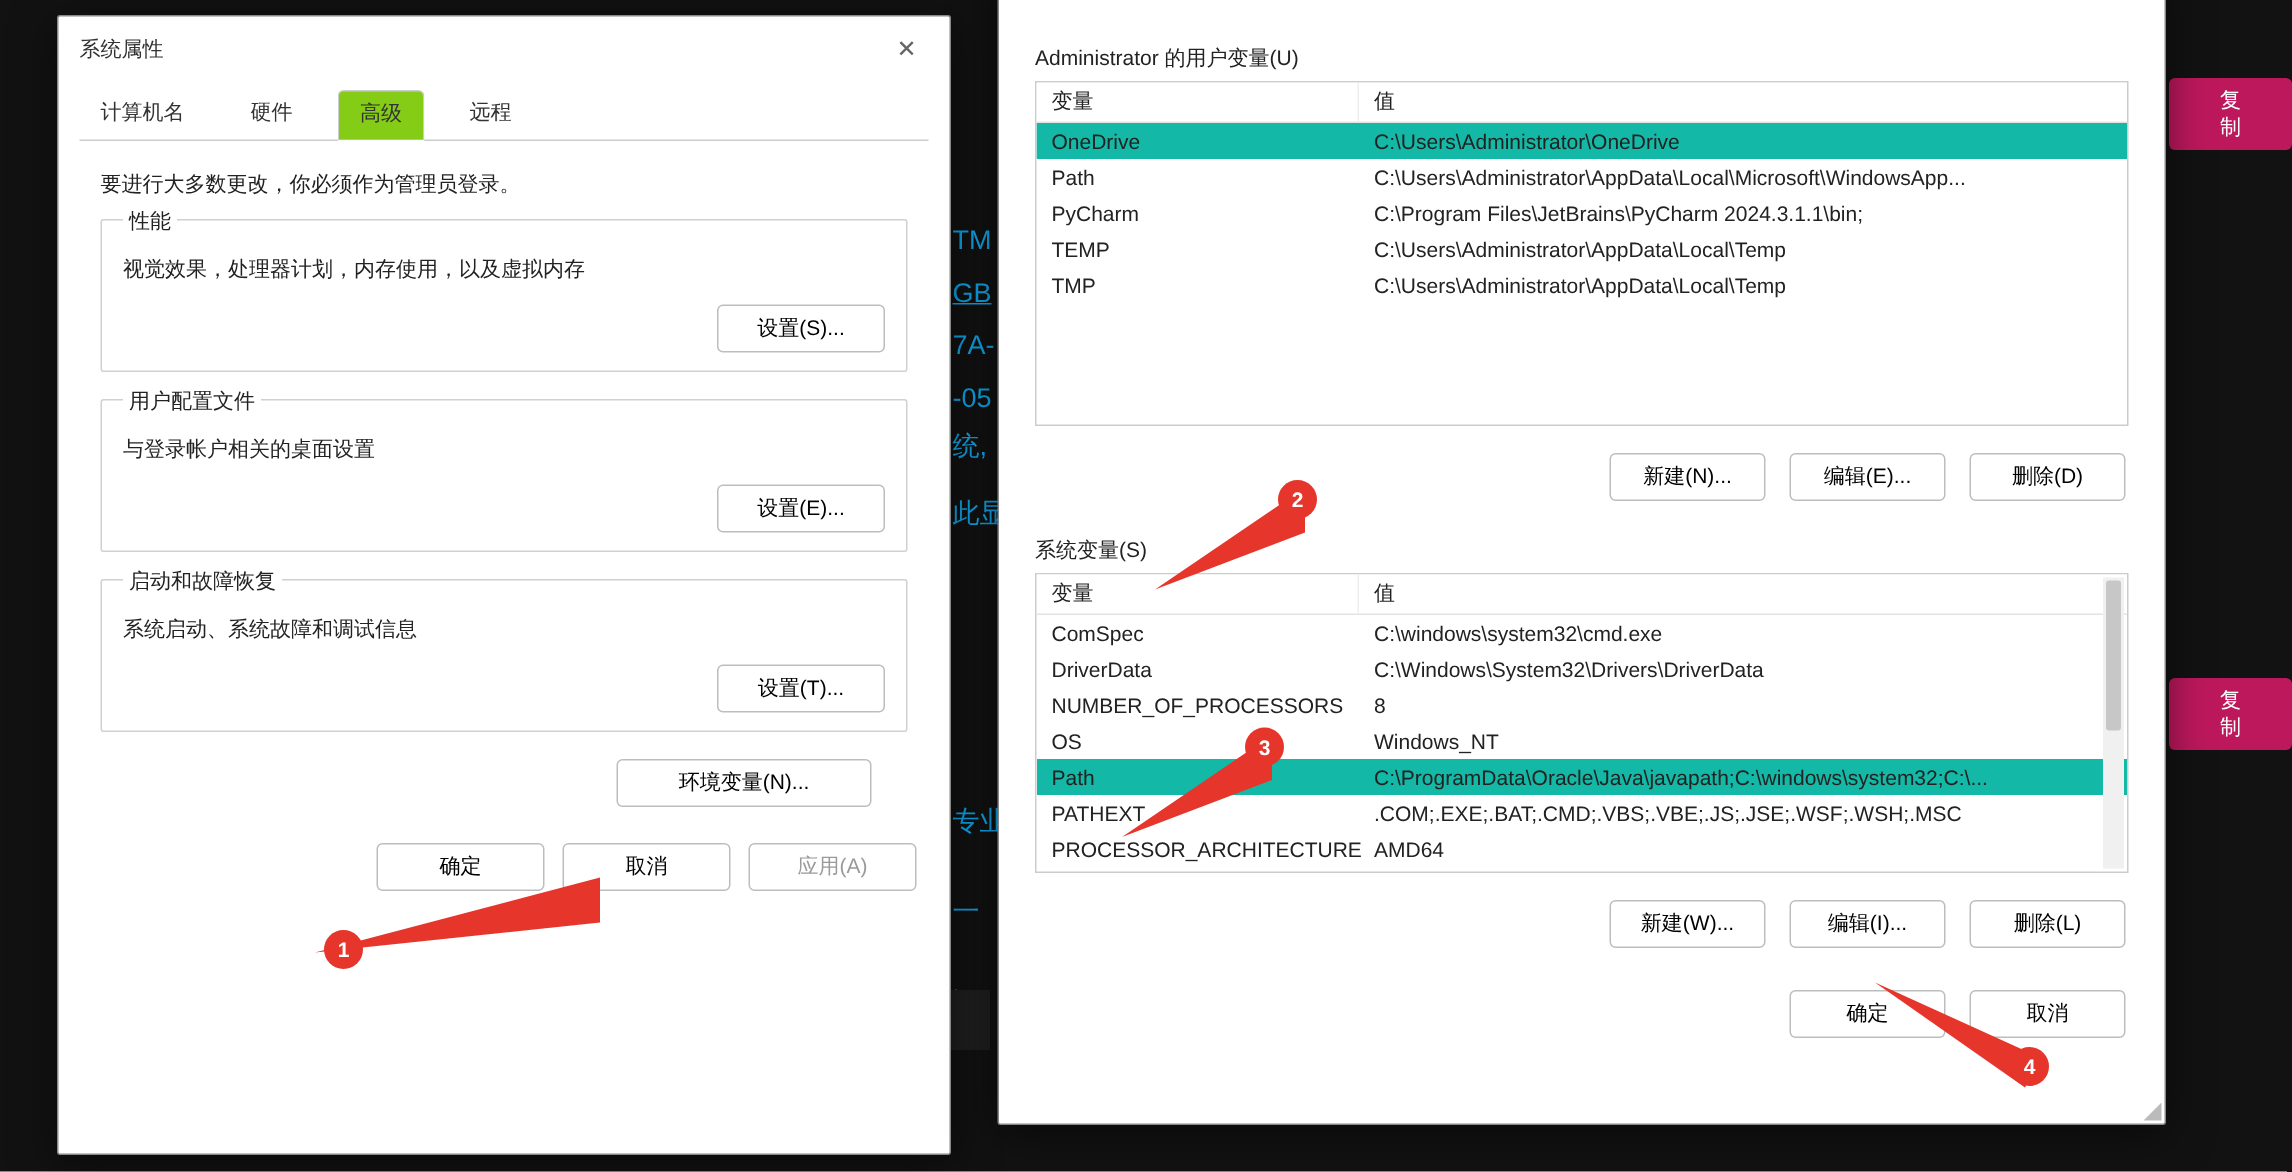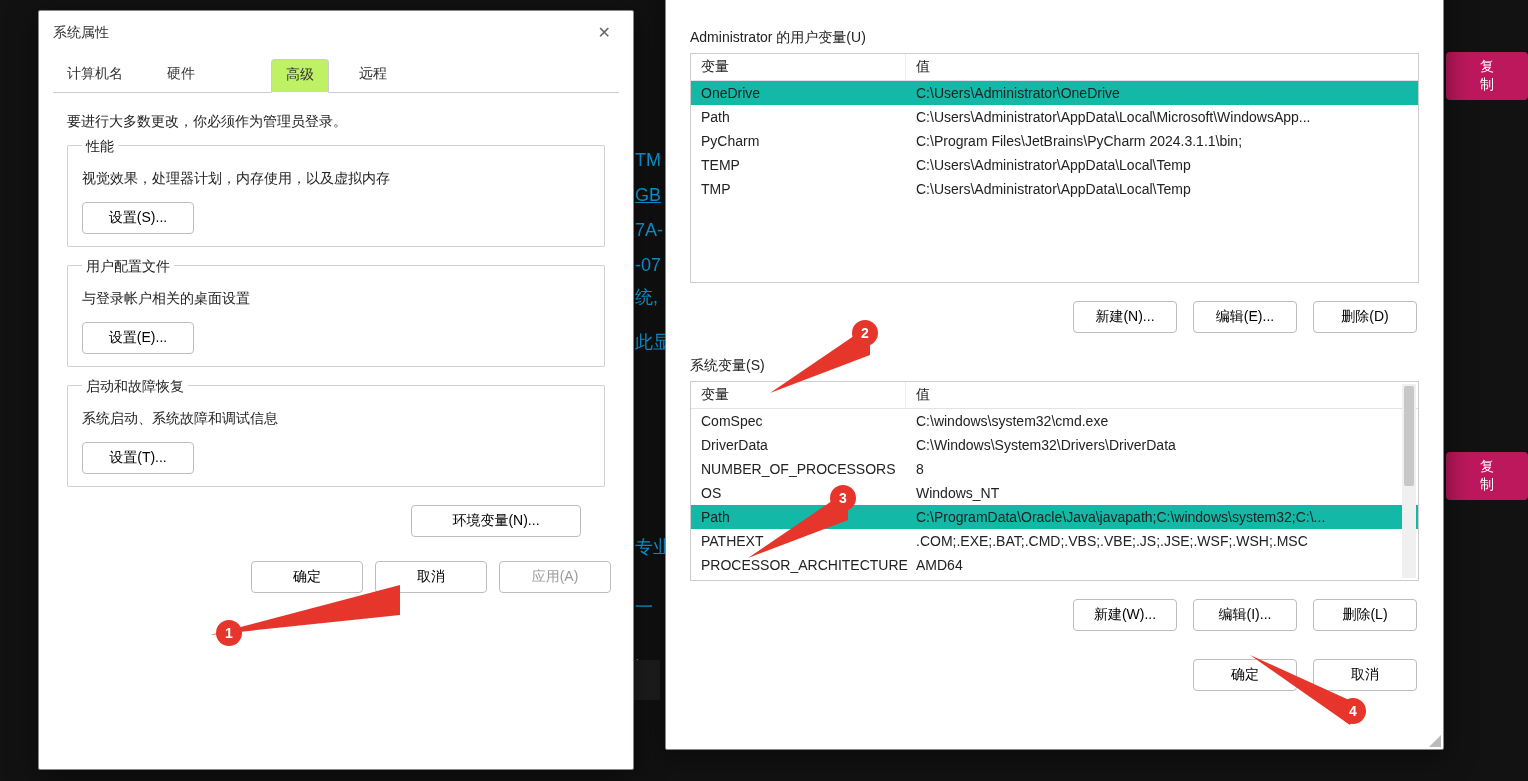--- a/index.html
+++ b/index.html
@@ -25,29 +25,29 @@
   .dlg1 { left:38px; top:10px; width:596px; height:760px; }
   .dlg2 { left:665px; top:-25px; width:779px; height:775px; }
 
   .title-bar { display:flex; align-items:center; justify-content:space-between; padding:8px 14px 0 14px; font-size:14px; color:#333; }
   .title-bar.env { padding-top:4px; color:#666; font-size:13px; }
   .close-x { font-size:16px; color:#666; cursor:pointer; padding:4px 8px; font-family:Arial; }
   .close-x.env { margin-top:-6px; }
 
   .tabs { display:flex; gap:16px; margin:12px 14px 0 14px; border-bottom:1px solid #ccc; font-size:14px; }
   .tab { padding:6px 14px 8px; color:#333; cursor:pointer; position:relative; top:1px; }
-  .tab.active { border:1px solid #ccc; border-bottom:1px solid #fff; border-radius:4px 4px 0 0; background:#bef264;margin-left:46px; }
+  .tab.active { border:1px solid #ccc; border-bottom:1px solid #fff; border-radius:4px 4px 0 0; background:#84cc16; }
 
   .dlg1-body { padding:10px 28px; font-size:14px; color:#222; }
   .info-line { margin:10px 0 14px; }
 
   fieldset { border:1px solid #d0d0d0; border-radius:2px; margin:0 0 18px 0; padding:8px 14px 12px; position:relative; }
   fieldset .legend { font-size:14px; color:#222; position:relative; top:-16px; background:#fff; display:inline-block; padding:0 4px; margin-bottom:-6px;}
   fieldset .desc { font-size:14px; color:#222; margin:0px 0 14px; }
-  .btn-row-right { display:flex; }
+  .btn-row-right { display:flex; justify-content:flex-end; }
   .winbtn { min-width:112px; padding:6px 10px; font-size:14px; background:#fff; border:1px solid #bdbdbd; border-radius:4px; cursor:pointer; }
   .winbtn:disabled { color:#9a9a9a; cursor:default; }
   .winbtn.env { min-width:104px; }
 
   .env-btn-row { display:flex; justify-content:flex-end; margin:6px 24px 0 0; }
   .ok-row { display:flex; justify-content:flex-end; gap:12px; padding:14px 22px; }
 
   
   .dlg2-body { padding:4px 24px 0 24px; font-size:14px; color:#222; }
   .group-label { margin:24px 0 6px 0; }
@@ -71,21 +71,21 @@
   .resize-grip::before { content:""; position:absolute; right:0; bottom:0; width:0; height:0; border-right:12px solid #bbb; border-top:12px solid transparent;}
   .sys-scrollbar { position:absolute; right:2px; top:2px; bottom:2px; width:14px; background:#f0f0f0; }
   .sys-thumb { position:absolute; right:2px; top:2px; width:10px; height:100px; background:#c7c7c7; border-radius:2px;}
 </style>
 </head>
 <body>
 
 <span class="bg-strip a">TM</span>
 <span class="bg-strip b">GB</span>
 <span class="bg-strip c">7A-</span>
-<span class="bg-strip d">-07</span>
+<span class="bg-strip d">-05</span>
 <span class="bg-strip e">统,</span>
 <span class="bg-strip f">此显</span>
 <span class="bg-strip g">专业</span>
 <span class="bg-strip h">一</span>
 <span class="bg-strip i">tur</span>
 <button class="copy-btn">复制</button>
 <button class="copy-btn low">复制</button>
 <div class="dark-bar"></div>
 <a class="ms-link">Microsoft 软件许可条款</a>
 

